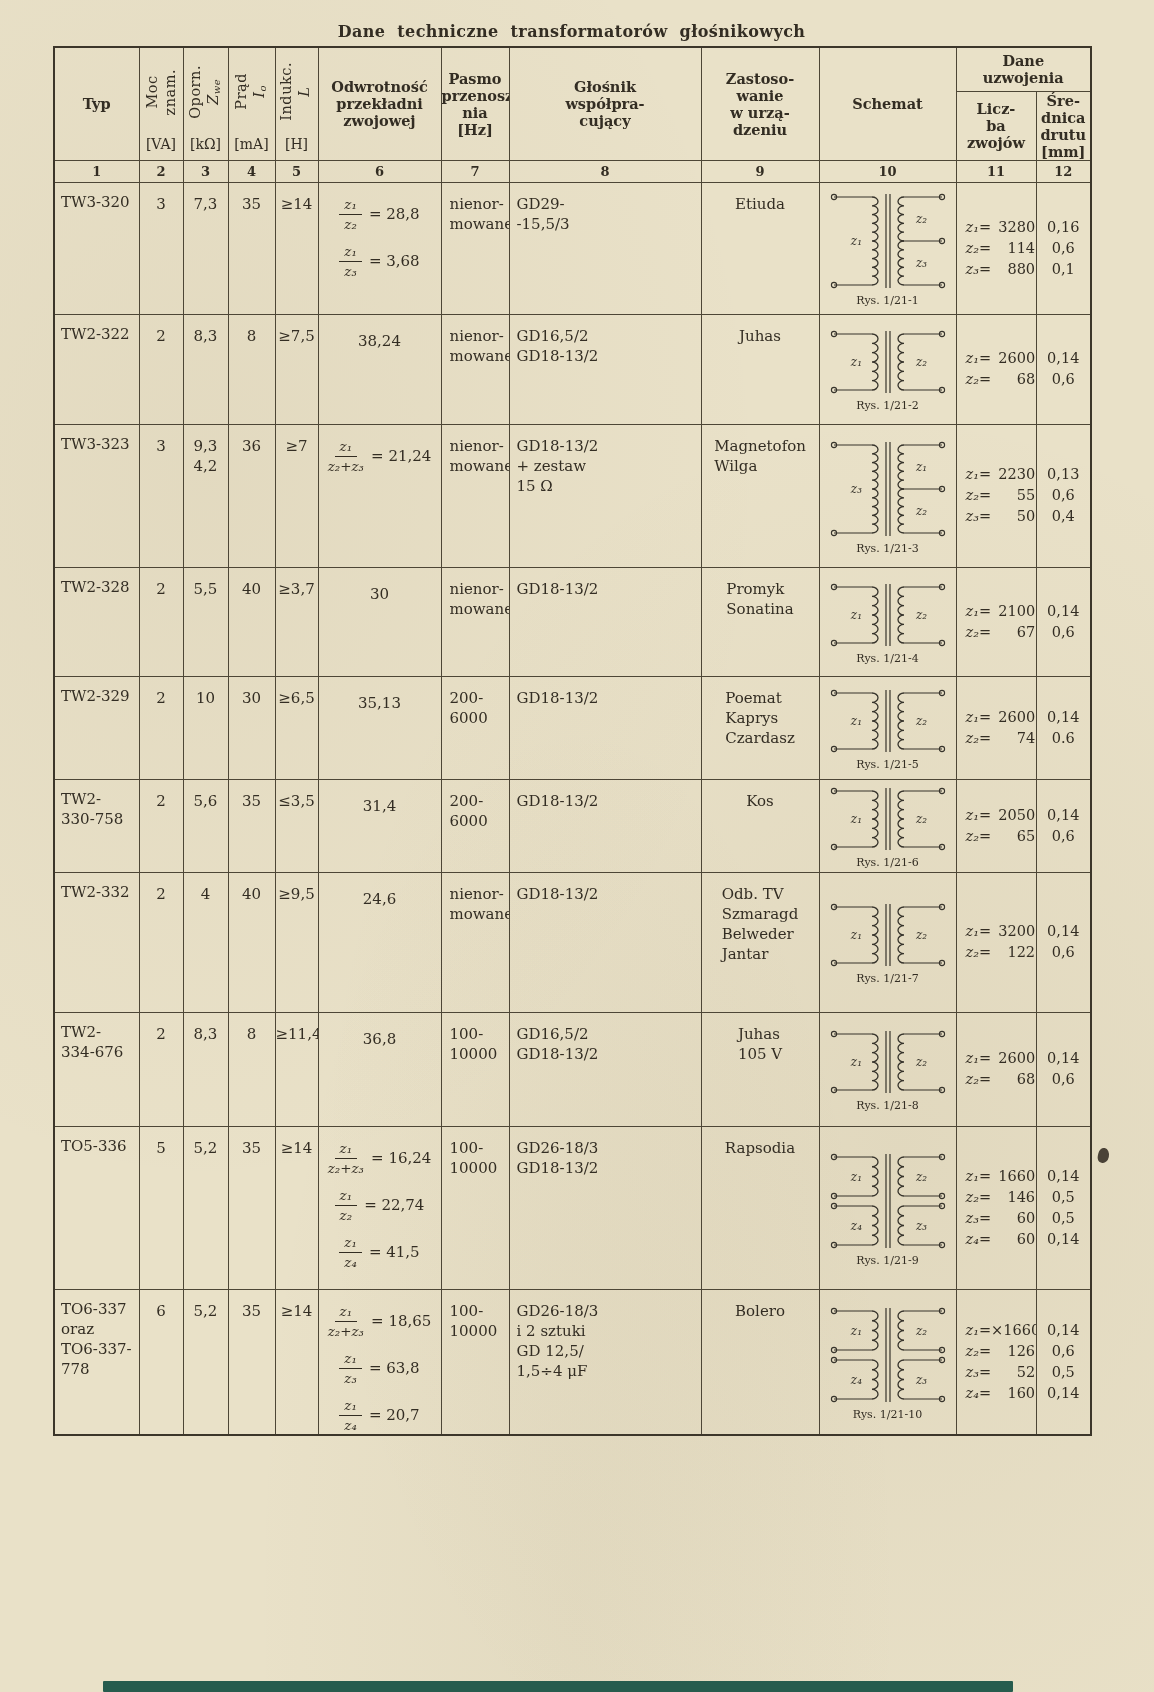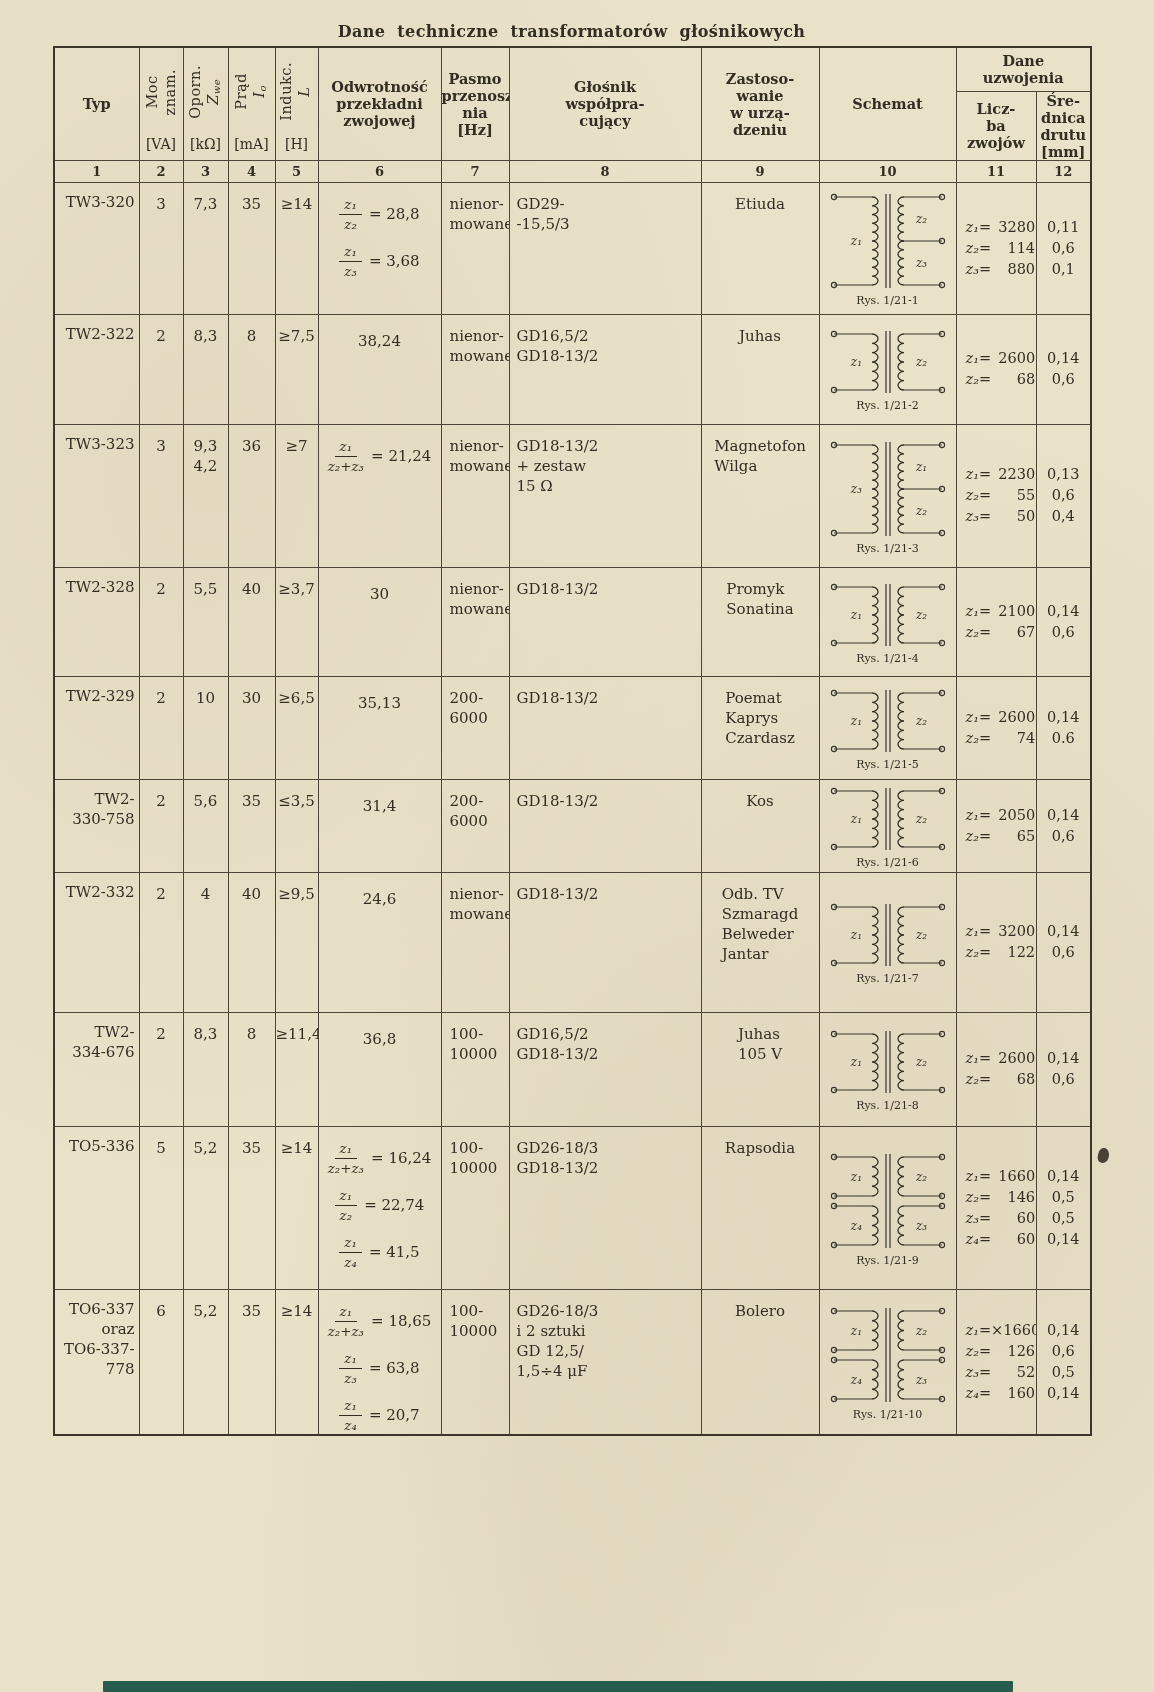--- a/index.html
+++ b/index.html
@@ -26,21 +26,21 @@
   .hlbl{white-space:pre-line;text-align:center;display:block;font-weight:bold;}
   .vwrap{height:100%;display:flex;justify-content:center;align-items:center;
     padding-bottom:24px;box-sizing:border-box;}
   .vhead{writing-mode:vertical-rl;transform:rotate(180deg);white-space:pre-line;
     font-size:14.5px;line-height:18px;letter-spacing:.5px;}
   .vsym{display:block;font-style:italic;}
   .vsym sub{font-size:10px;}
   .unit{position:absolute;bottom:7px;left:0;width:100%;text-align:center;
     font-size:14px;writing-mode:horizontal-tb;}
   td{vertical-align:top;}
-  .c-typ .pre{padding:9px 4px 0 6px;text-align:right;}
+  .c-typ .pre{padding:9px 4px 0 6px;text-align:left;}
   .c-num{text-align:center;} .c-num .pre{padding-top:11px;}
   .c-pasmo .pre{padding:11px 0 0 8px;}
   .c-glos .pre{padding:11px 0 0 7px;}
   .c-zast{text-align:center;} .c-zast .pre{display:inline-block;text-align:left;padding-top:11px;}
   .c-form .forms{display:flex;flex-direction:column;align-items:center;gap:12px;padding-top:14px;}
   .formula{display:flex;align-items:center;gap:7px;}
   .fr{display:inline-flex;flex-direction:column;align-items:center;font-style:italic;
     font-size:13.5px;line-height:15px;}
   .fr .num{border-bottom:1px solid #332d22;padding:0 5px 2px;}
   .fr .den{padding-top:2px;}
@@ -255,21 +255,21 @@
               </div>
               <div class="zw-line">
                 <span class="zl">z₃</span>
                 <span>=</span>
                 <span class="zv">880</span>
               </div>
             </div>
           </td>
     <td class="c-dr">
             <div class="drlist">
-              <div class="dr-line">0,11</div>
+              <div class="dr-line">0,16</div>
               <div class="dr-line">0,6</div>
               <div class="dr-line">0,1</div>
             </div>
           </td>
   </tr>
         <tr style="height: 110px;">
     <td class="c-typ">
             <div class="pre">TW2-322</div>
           </td>
     <td class="c-num">

